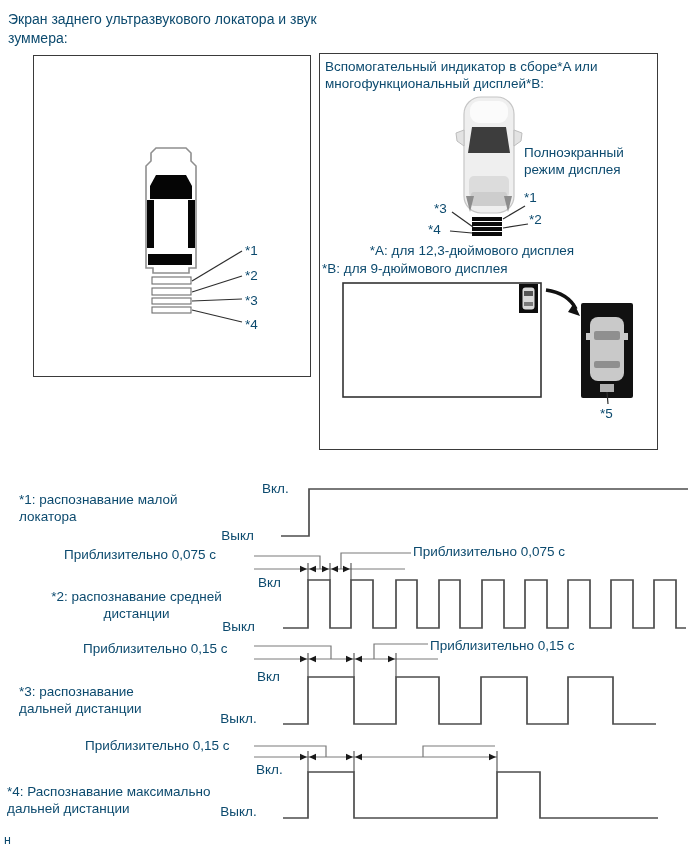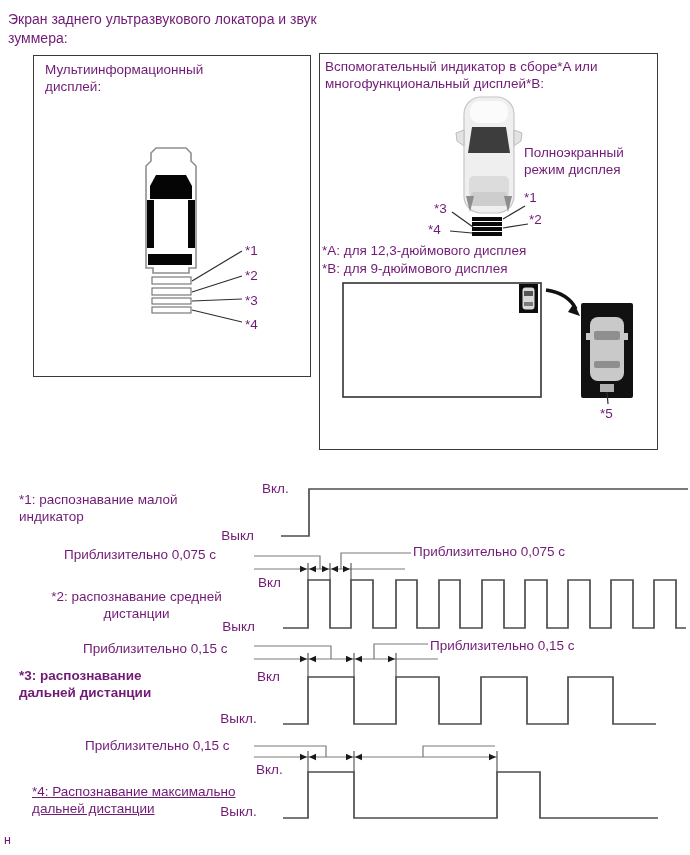--- a/index.html
+++ b/index.html
@@ -1,19 +1,19 @@
 <!DOCTYPE html>
 <html><head>
 <meta charset="utf-8">
 <style>
   html,body{margin:0;padding:0;background:#ffffff;}
   .page{
     position:relative;width:690px;height:855px;background:#fff;
     font-family:"Liberation Sans","DejaVu Sans",sans-serif;
-    color:#701a75;font-size:13.5px;overflow:hidden;
+    color:#0c4a6e;font-size:13.5px;overflow:hidden;
   }
   .t{position:absolute;white-space:pre-line;line-height:17px;}
   .title{font-size:14px;line-height:19px;}
   .box{position:absolute;border:1.6px solid #3a3a3a;box-sizing:border-box;background:transparent;}
   .gfx{position:absolute;left:0;top:0;}
   .right-align{text-align:center;}
 </style>
 </head>
 <body>
 
@@ -133,46 +133,44 @@
         </g>
       </g>
   </svg>
 
   <div class="t title" style="left:8px;top:10px;width:400px;">Экран заднего ультразвукового локатора и звук
 зуммера:</div>
 
   <div class="box" style="left:33px;top:55px;width:278px;height:322px;"></div>
   <div class="box" style="left:319px;top:53px;width:339px;height:397px;"></div>
 
-  <div class="t" style="left:45px;top:61px;width:220px;">Мультиинформационный
-дисплей:</div>
   <div class="t" style="left:245px;top:242px;">*1</div>
   <div class="t" style="left:245px;top:267px;">*2</div>
   <div class="t" style="left:245px;top:292px;">*3</div>
   <div class="t" style="left:245px;top:316px;">*4</div>
 
   <div class="t" style="left:524px;top:144px;width:130px;">Полноэкранный
 режим дисплея</div>
   <div class="t" style="left:325px;top:58px;width:325px;">Вспомогательный индикатор в сборе*A или
 многофункциональный дисплей*B:</div>
   <div class="t" style="left:524px;top:189px;">*1</div>
   <div class="t" style="left:529px;top:211px;">*2</div>
   <div class="t" style="left:434px;top:200px;">*3</div>
   <div class="t" style="left:428px;top:221px;">*4</div>
-  <div class="t" style="left:322px;top:242px;width:300px;">*A: для 12,3-дюймового дисплея</div>
+  <div class="t" style="left:322px;top:242px;width:300px;text-align:center;">*A: для 12,3-дюймового дисплея</div>
   <div class="t" style="left:322px;top:260px;width:300px;">*B: для 9-дюймового дисплея</div>
   <div class="t" style="left:600px;top:405px;">*5</div>
 
   <div class="t" style="left:19px;top:491px;width:235px;">*1: распознавание малой
-индикатор</div>
+локатора</div>
   <div class="t" style="left:19px;top:588px;width:235px;text-align:center;">*2: распознавание средней
 дистанции</div>
-  <div class="t" style="left:19px;top:667px;width:235px;font-weight:bold;">*3: распознавание
+  <div class="t" style="left:19px;top:683px;width:235px;">*3: распознавание
 дальней дистанции</div>
-  <div class="t" style="left:32px;top:783px;width:235px;text-decoration:underline;">*4: Распознавание максимально
+  <div class="t" style="left:7px;top:783px;width:235px;">*4: Распознавание максимально
 дальней дистанции</div>
 
   <div class="t" style="left:262px;top:480px;">Вкл.</div>
   <div class="t right-align" style="left:196px;top:527px;width:83px;">Выкл</div>
   <div class="t" style="left:258px;top:574px;">Вкл</div>
   <div class="t right-align" style="left:196px;top:618px;width:85px;">Выкл</div>
   <div class="t" style="left:257px;top:668px;">Вкл</div>
   <div class="t right-align" style="left:196px;top:710px;width:85px;">Выкл.</div>
   <div class="t" style="left:256px;top:761px;">Вкл.</div>
   <div class="t right-align" style="left:196px;top:803px;width:85px;">Выкл.</div>

